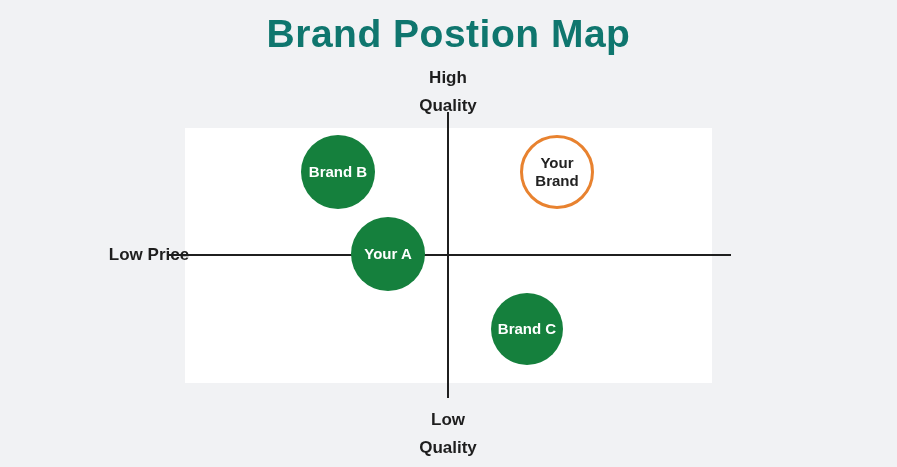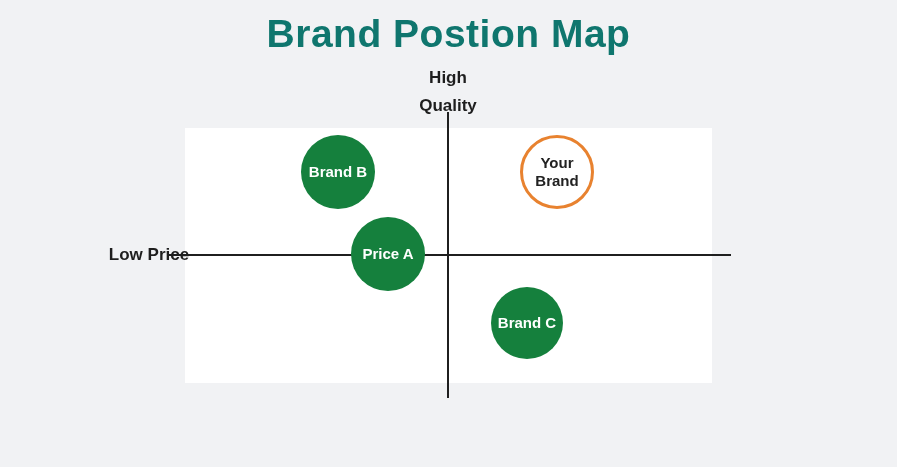--- a/index.html
+++ b/index.html
@@ -94,29 +94,30 @@
 
 <div class="stage">
   <h1 class="title">Brand Postion Map</h1>
 
   <div class="plot-area"></div>
 
   <div class="axis-line vertical"></div>
   <div class="axis-line horizontal"></div>
 
   <div class="axis-label top">High Quality</div>
+  <div class="axis-label bottom">Low Quality</div>
   <div class="axis-label left">Low Price</div>
 
   <div id="points">
       <div class="brand-circle filled" style="left: 301px; top: 135px; width: 74px; height: 74px;">
         <span>Brand B</span>
       </div>
       <div class="brand-circle filled" style="left: 351px; top: 217px; width: 74px; height: 74px;">
-        <span>Price A</span>
+        <span>Your A</span>
       </div>
       <div class="brand-circle outline" style="left: 520px; top: 135px; width: 74px; height: 74px;">
         <span>Your Brand</span>
       </div>
-      <div class="brand-circle filled" style="left: 491px; top: 287px; width: 72px; height: 72px;">
+      <div class="brand-circle filled" style="left: 491px; top: 293px; width: 72px; height: 72px;">
         <span>Brand C</span>
       </div>
     </div>
 </div>
 
 </body></html>

